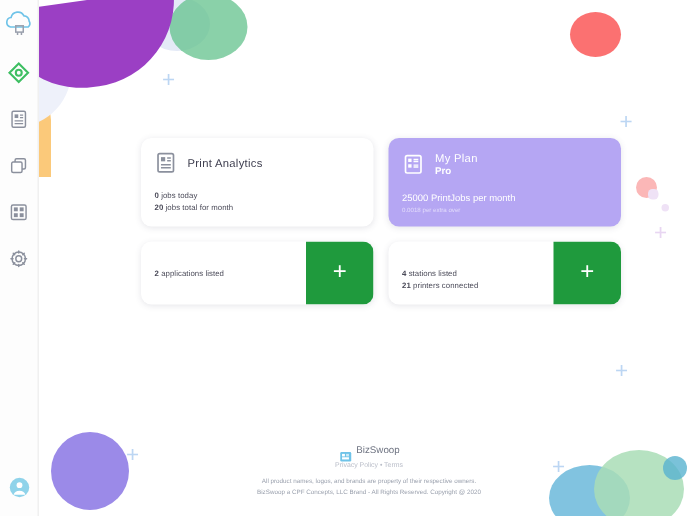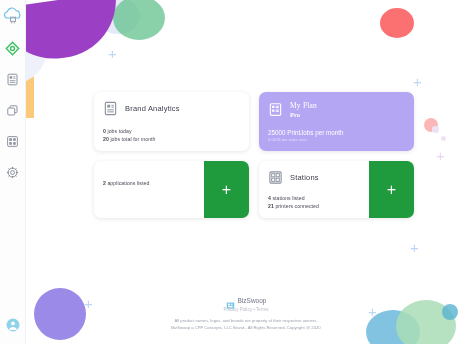--- a/index.html
+++ b/index.html
@@ -65,21 +65,21 @@
   .card-body { padding: 9px 9px 8px 9px; }
   .card-head { display: flex; align-items: center; gap: 7px; }
   .card-icon { width: 15px; height: 15px; flex: 0 0 15px; }
   .card-title { font-size: 7.5px; color: #3d3d4e; letter-spacing: .2px; }
   .card-sub { font-size: 6.5px; color: #3d3d4e; font-weight: bold; margin-top: 1px; }
   .card-stats { margin-top: 11px; }
   .stat { font-size: 5.2px; color: #4a4a58; line-height: 1.55; letter-spacing: .05px; }
   .stat b { font-weight: bold; }
 
   .card.plan { background: #b5a6f3; }
-  .card.plan .card-title, .card.plan .card-sub { color: #ffffff; font-family: Liberation Serif, serif; }
+  .card.plan .card-title, .card.plan .card-sub { color: #ffffff; }
   .card.plan .stat-big { font-size: 6.3px; color: #ffffff; }
   .card.plan .stat-small { font-size: 4.1px; color: #e2dbfb; margin-top: 1px; }
 
   .card.has-add { display: flex; padding: 0; }
   .card.has-add .card-body { flex: 1; }
   .add-btn {
     width: 45px; background: #1f9a3d; color: #fff;
     display: flex; align-items: center; justify-content: center;
     font-size: 16px; font-weight: 300; cursor: pointer; line-height: 1;
   }
@@ -211,21 +211,21 @@
           <span class="card-icon">
             <svg viewBox="0 0 16 16" width="15" height="15">
               <rect x="2.5" y="1.5" width="11" height="13" rx="1.2" fill="none" stroke="#8b909d" stroke-width="1.2"></rect>
               <rect x="4.6" y="4" width="3" height="3" fill="#8b909d"></rect>
               <line x1="9" y1="4.6" x2="11.6" y2="4.6" stroke="#8b909d" stroke-width="1"></line>
               <line x1="9" y1="6.6" x2="11.6" y2="6.6" stroke="#8b909d" stroke-width="1"></line>
               <line x1="4.6" y1="9.4" x2="11.6" y2="9.4" stroke="#8b909d" stroke-width="1"></line>
               <line x1="4.6" y1="11.6" x2="11.6" y2="11.6" stroke="#8b909d" stroke-width="1"></line>
             </svg>
           </span>
-          <span class="card-title">Brand Analytics</span>
+          <span class="card-title">Print Analytics</span>
         </div>
         <div class="card-stats">
           <div class="stat">
             <b>0</b>
             <span>jobs today</span>
           </div>
           <div class="stat">
             <b>20</b>
             <span>jobs total for month</span>
           </div>
@@ -266,32 +266,20 @@
             <b>2</b>
             <span>applications listed</span>
           </div>
         </div>
       </div>
       <div class="add-btn">+</div>
     </div>
 
     <div class="card has-add">
       <div class="card-body">
-        <div class="card-head">
-          <span class="card-icon">
-            <svg viewBox="0 0 16 16" width="15" height="15">
-              <rect x="2" y="2" width="12" height="12" rx="1.3" fill="none" stroke="#8b909d" stroke-width="1.2"></rect>
-              <rect x="3.9" y="3.9" width="3.4" height="3.4" fill="none" stroke="#8b909d" stroke-width="1"></rect>
-              <rect x="8.7" y="3.9" width="3.4" height="3.4" fill="none" stroke="#8b909d" stroke-width="1"></rect>
-              <rect x="3.9" y="8.7" width="3.4" height="3.4" fill="none" stroke="#8b909d" stroke-width="1"></rect>
-              <rect x="8.7" y="8.7" width="3.4" height="3.4" fill="none" stroke="#8b909d" stroke-width="1"></rect>
-            </svg>
-          </span>
-          <span class="card-title">Stations</span>
-        </div>
         <div class="card-stats">
           <div class="stat">
             <b>4</b>
             <span>stations listed</span>
           </div>
           <div class="stat">
             <b>21</b>
             <span>printers connected</span>
           </div>
         </div>

